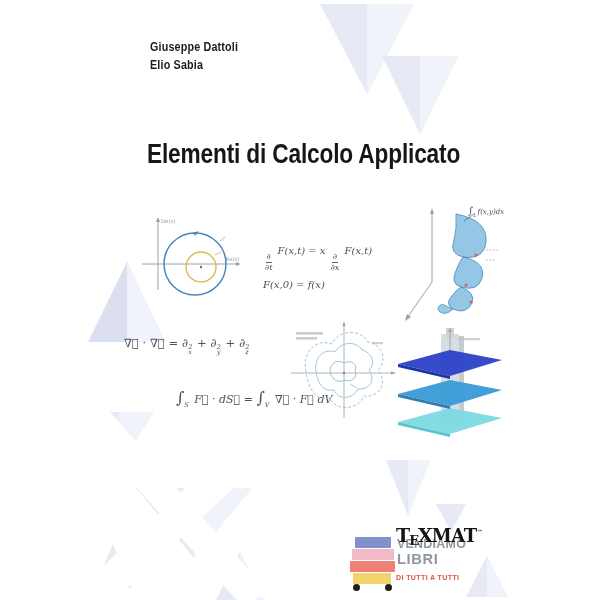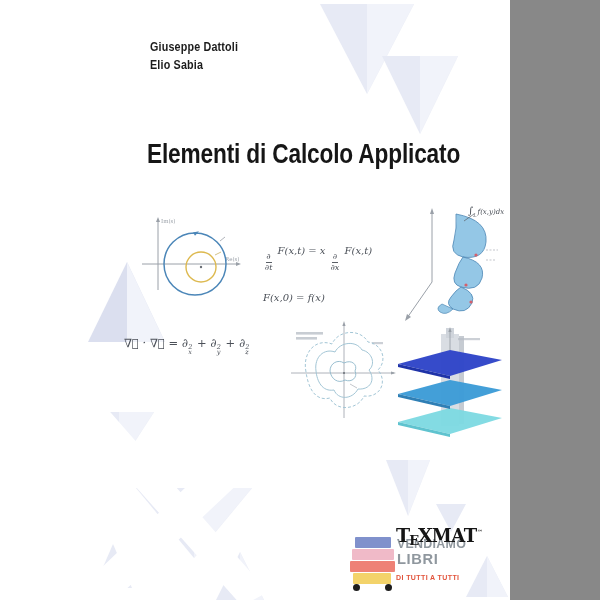--- a/index.html
+++ b/index.html
@@ -1,17 +1,17 @@
 <!DOCTYPE html>
 <html style="--tri_base: #e7eaf5; --tri_light: #f1f3fa; --tri_dark: #dbdfef; --circle_blue: #4b86b8; --circle_yellow: #ddb94f; --helix_fill: #8cc3e4; --helix_edge: #3d7cae; --helix_dot: #d4606c; --plane_top: #2f45c8; --plane_mid: #3b9bd6; --plane_bottom: #7cd9e2; --slab_gray: #d9dde3; --axis_gray: #9aa0a8; --contour_line: #a3c6d6; --math_ink: #4b5058; --ink: #161616; --badge_gray: #8f979e; --badge_red: #e2533b; --book_blue: #8091cc; --book_pink: #f0bac8; --book_red: #ee8176; --book_yellow: #f3d36b;"><head>
 <meta charset="utf-8">
 <style>
   html,body{margin:0;padding:0;background:#888;}
   .cover{
-    position:relative;width:510px;height:600px;background:#ffffff;
+    position:relative;width:600px;height:600px;background:#ffffff;
     overflow:hidden;font-family:"Liberation Sans",sans-serif;
   }
   svg{display:block;}
   .bg-decor{position:absolute;left:0;top:0;z-index:0;}
 
   
   .authors{
     position:absolute;left:150px;top:38px;z-index:3;
     font-weight:700;font-size:12.5px;line-height:18px;color:#1c1c1c;
     transform:scaleX(.86);transform-origin:0 0;letter-spacing:.2px;
@@ -25,21 +25,21 @@
   
   .math{
     position:absolute;z-index:2;color:var(--math_ink,#4b5058);
     font-family:"DejaVu Serif",serif;font-style:italic;
   }
   .frac{display:inline-flex;flex-direction:column;align-items:center;
     vertical-align:-5px;margin:0 2px;font-size:8px;line-height:8px;}
   .frac .num{border-bottom:.6px solid #5a5f66;padding:0 1px 1px 1px;}
   .frac .den{padding-top:1px;}
   .eq-pde{left:263px;top:243px;font-size:10px;line-height:15px;}
-  .eq-pde .l2{display:block;margin-top:18px;}
+  .eq-pde .l2{display:block;margin-top:5px;}
   .eq-lap{left:124px;top:336px;font-size:11.5px;}
   .ss{display:inline-flex;flex-direction:column;align-items:flex-start;
     font-size:6.5px;line-height:5px;vertical-align:-2px;margin-left:.5px;margin-right:1px;}
   .ss sup,.ss sub{font-size:6.5px;line-height:5px;}
   .eq-div{left:176px;top:388px;font-size:11px;}
   .int{font-size:16px;font-style:italic;}
   .isub{font-size:6.5px;vertical-align:-4px;margin-right:2px;}
   .helix-label{left:468px;top:205px;font-size:7px;z-index:3;}
   .helix-label .int{font-size:10px;}
   .helix-label .isub{font-size:5px;vertical-align:-3px;margin-right:1px;}
@@ -184,20 +184,26 @@
         <sup>2</sup>
         <sub>y</sub>
       </span>
     <span>+</span>
     <span>∂</span><span class="ss">
         <sup>2</sup>
         <sub>z</sub>
       </span>
   </div>
 
+  <div class="math eq-div">
+    <span class="int">∫</span><sub class="isub">S</sub>
+    <span>F⃗ · dS⃗  =</span>
+    <span class="int">∫</span><sub class="isub">V</sub>
+    <span>∇⃗ · F⃗ dV</span>
+  </div>
 
   <svg class="fig fig-contour" width="110" height="104" viewBox="0 0 110 104">
     <line x1="56" y1="6" x2="56" y2="100" style="stroke:var(--axis_gray,#9aa0a8)" stroke-width=".8"></line>
     <polygon points="56,3 54.4,8 57.6,8" style="fill:var(--axis_gray,#9aa0a8)"></polygon>
     <line x1="3" y1="55" x2="106" y2="55" style="stroke:var(--axis_gray,#9aa0a8)" stroke-width=".8"></line>
     <polygon points="108,55 103,53.4 103,56.6" style="fill:var(--axis_gray,#9aa0a8)"></polygon>
     <rect x="8" y="14" width="27" height="2.6" fill="#b6bcc4" opacity=".75"></rect>
     <rect x="8" y="19" width="21" height="2.6" fill="#b6bcc4" opacity=".75"></rect>
     <rect x="84" y="24" width="11" height="2.2" fill="#b6bcc4" opacity=".7"></rect>
     <path d="M18,54 C14,34 28,20 44,26 C50,12 72,10 80,24 C94,26 100,42 90,52 C100,64 92,80 76,78 C70,92 48,94 42,80 C26,84 20,68 18,54 Z" fill="none" style="stroke:var(--contour_line,#a3c6d6)" stroke-width="1" stroke-dasharray="3 2"></path>

